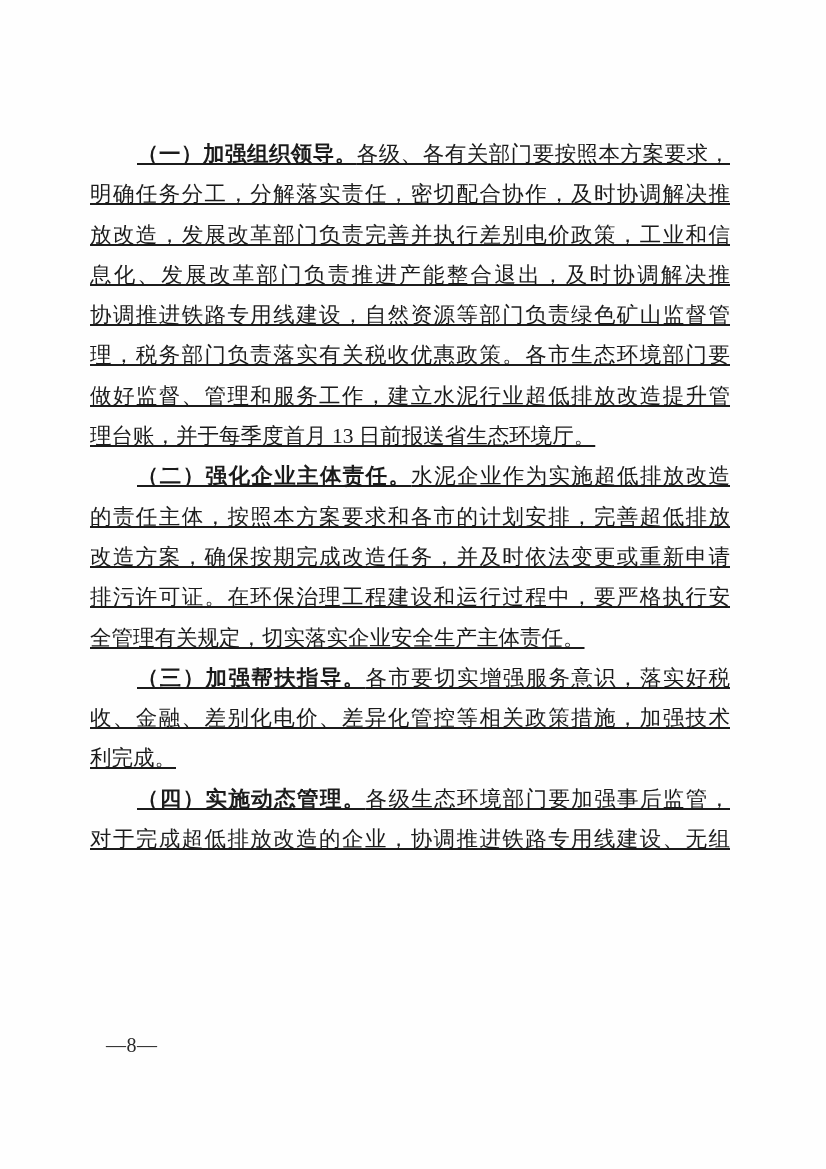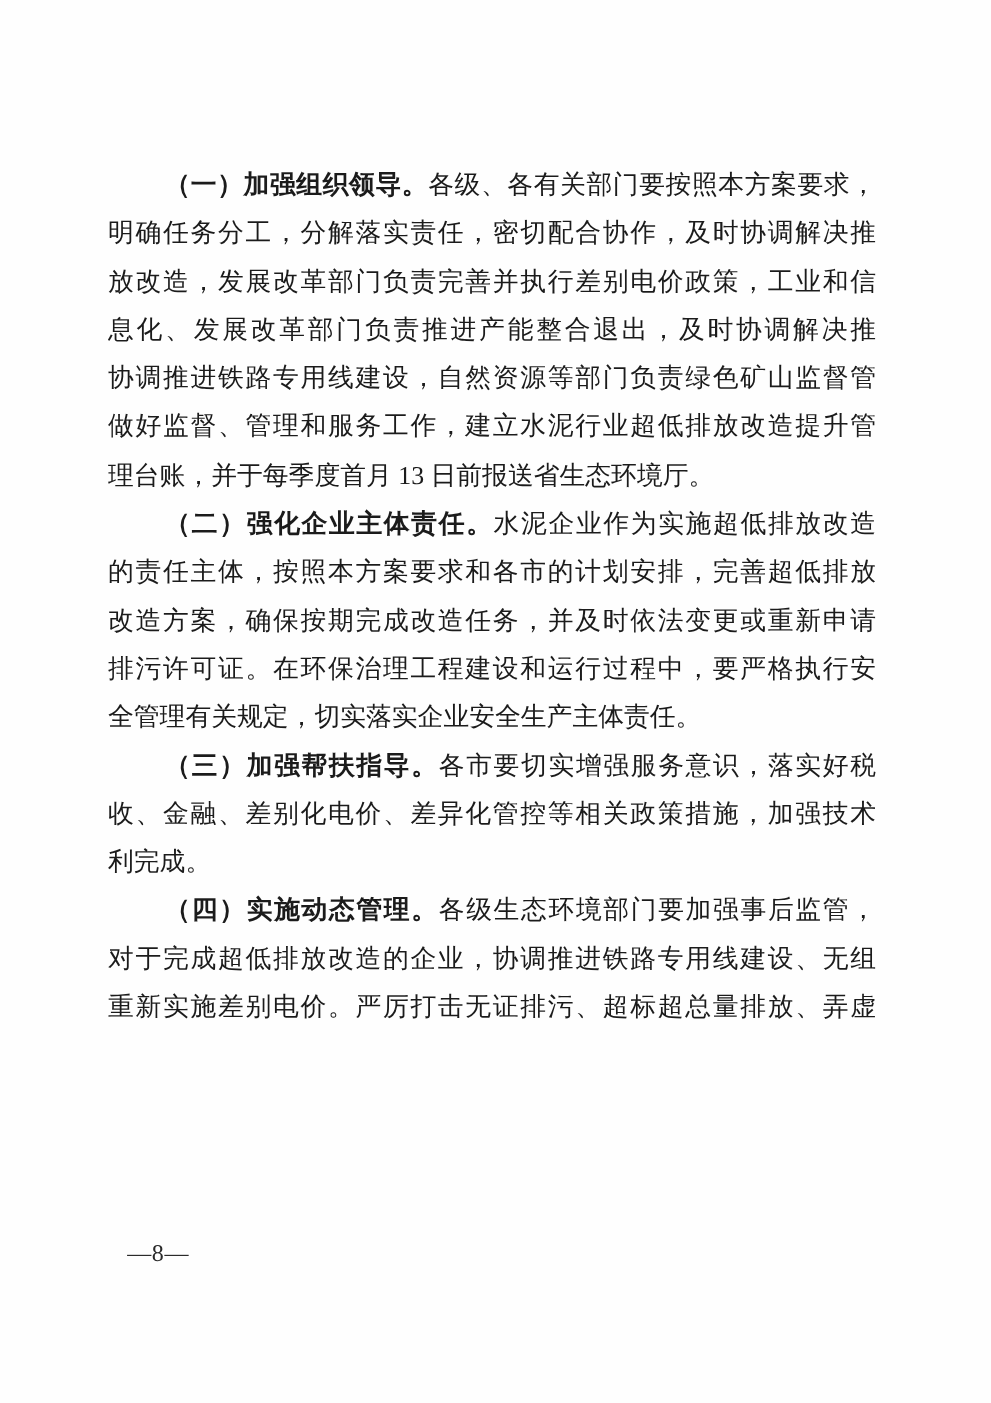--- a/index.html
+++ b/index.html
@@ -23,20 +23,21 @@
     top: 134px;
     width: 640px;
   }
   .line {
     height: 40.3px;
     line-height: 40.3px;
     font-size: 21.5px;
     white-space: normal;
     overflow: hidden;
     text-align: left;
+    text-decoration: underline;
   }
   .line.just {
     text-align: justify;
     text-align-last: justify;
     -moz-text-align-last: justify;
   }
   .line.indent {
     text-indent: 47px;
   }
   .head {
@@ -55,28 +56,28 @@
 </head>
 <body>
 
 <div class="page">
   <div class="doc-body">
       <div class="line indent just"><span class="head">（一）加强组织领导。</span>各级、各有关部门要按照本方案要求，</div>
       <div class="line just">明确任务分工，分解落实责任，密切配合协作，及时协调解决推</div>
       <div class="line just">放改造，发展改革部门负责完善并执行差别电价政策，工业和信</div>
       <div class="line just">息化、发展改革部门负责推进产能整合退出，及时协调解决推</div>
       <div class="line just">协调推进铁路专用线建设，自然资源等部门负责绿色矿山监督管</div>
+      <div class="line just">理，税务部门负责落实有关税收优惠政策。各市生态环境部门要</div>
       <div class="line just">做好监督、管理和服务工作，建立水泥行业超低排放改造提升管</div>
       <div class="line">理台账，并于每季度首月 13 日前报送省生态环境厅。</div>
       <div class="line indent just"><span class="head">（二）强化企业主体责任。</span>水泥企业作为实施超低排放改造</div>
       <div class="line just">的责任主体，按照本方案要求和各市的计划安排，完善超低排放</div>
       <div class="line just">改造方案，确保按期完成改造任务，并及时依法变更或重新申请</div>
       <div class="line just">排污许可证。在环保治理工程建设和运行过程中，要严格执行安</div>
       <div class="line">全管理有关规定，切实落实企业安全生产主体责任。</div>
       <div class="line indent just"><span class="head">（三）加强帮扶指导。</span>各市要切实增强服务意识，落实好税</div>
       <div class="line just">收、金融、差别化电价、差异化管控等相关政策措施，加强技术</div>
       <div class="line">利完成。</div>
       <div class="line indent just"><span class="head">（四）实施动态管理。</span>各级生态环境部门要加强事后监管，</div>
       <div class="line just">对于完成超低排放改造的企业，协调推进铁路专用线建设、无组织、</div>
-      <div class="line just">重新实施差别电价。严厉打击无证排污、超标超总量排放、弄虚</div>
     </div>
   <div class="page-footer">—8—</div>
 </div>
 
 </body></html>

